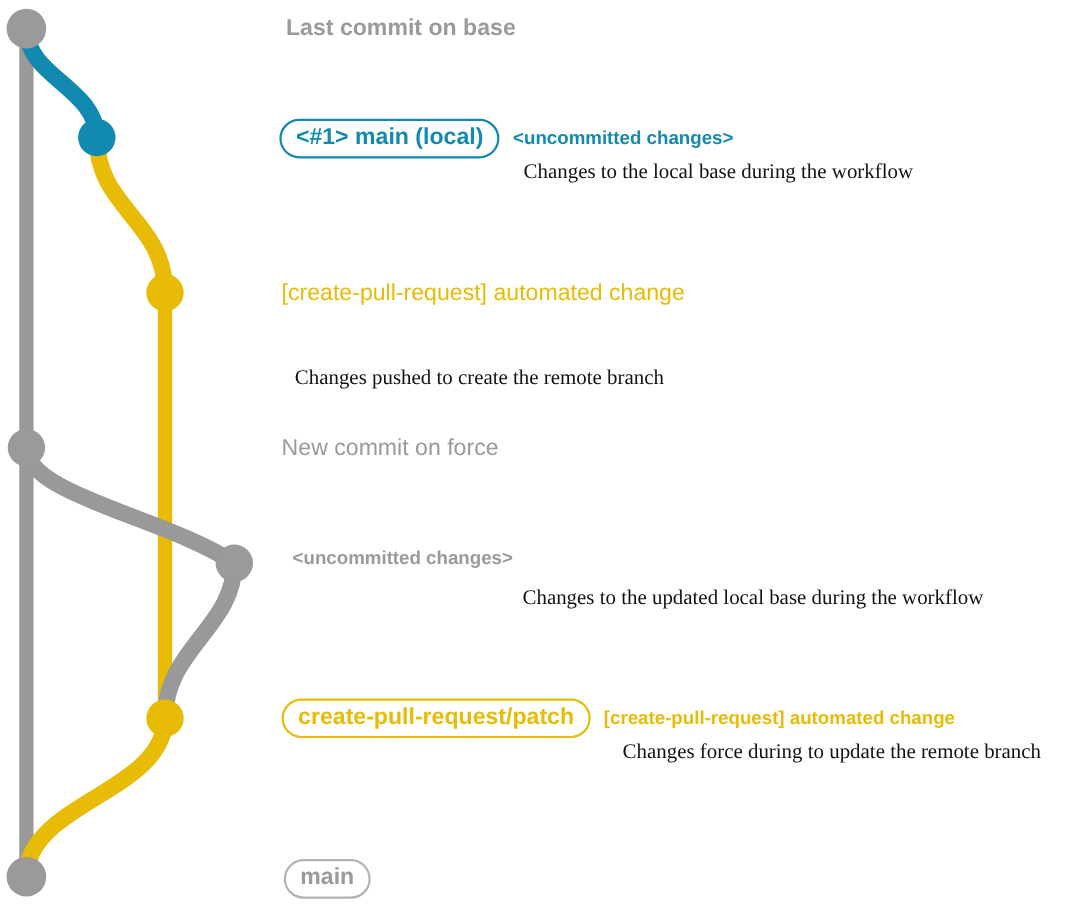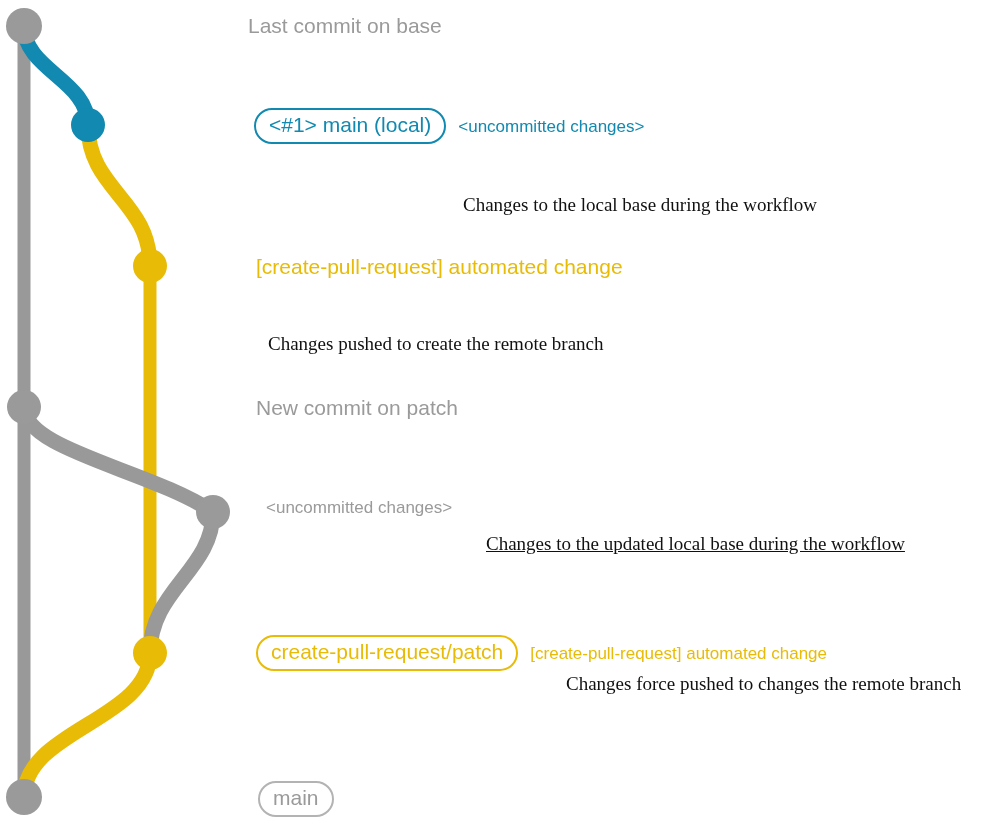--- a/index.html
+++ b/index.html
@@ -24,20 +24,21 @@
     position: absolute;
     left: 0;
     top: 0;
     width: 981px;
     height: 827px;
   }
   .row {
     position: absolute;
     display: flex;
     align-items: baseline;
+    font-weight: bold;
   }
   .pill {
     display: inline-block;
     border: 2px solid #999999;
     border-radius: 18px;
     padding: 3px 13px 5px 13px;
     font-size: 21px;
     line-height: 24px;
     font-family: "Liberation Sans", sans-serif;
     white-space: nowrap;
@@ -100,45 +101,45 @@
 
     <circle cx="24" cy="26" r="18" fill="#9a9a9a"></circle>
     <circle cx="88" cy="125" r="17" fill="#1189b0"></circle>
     <circle cx="150" cy="266" r="17" fill="#e8bb07"></circle>
     <circle cx="24" cy="407" r="17" fill="#9a9a9a"></circle>
     <circle cx="213" cy="512" r="17" fill="#9a9a9a"></circle>
     <circle cx="150" cy="653" r="17" fill="#e8bb07"></circle>
     <circle cx="24" cy="797" r="18" fill="#9a9a9a"></circle>
   </svg>
 
-  <div class="headline gray" style="left:248px; top:14px;">Last commit on base</div>
+  <div class="headline gray" style="left:260px; top:14px;font-weight:bold;">Last commit on base</div>
 
   <div class="row" style="left:254px; top:108px;">
     <span class="pill blue">&lt;#1&gt; main (local)</span>
     <span class="pill-gap"></span>
     <span class="subject blue">&lt;uncommitted changes&gt;</span>
   </div>
-  <div class="note" style="left:463px; top:146px;margin-top:48px;">Changes to the local base during the workflow</div>
+  <div class="note" style="left:476px; top:146px;">Changes to the local base during the workflow</div>
 
   <div class="headline yellow" style="left:256px; top:255px;">[create-pull-request] automated change</div>
   <div class="note" style="left:268px; top:289px;margin-top:44px;">Changes pushed to create the remote branch</div>
 
-  <div class="headline gray" style="left:256px; top:396px;">New commit on patch</div>
+  <div class="headline gray" style="left:256px; top:396px;">New commit on force</div>
 
   <div class="row" style="left:254px; top:496px;">
     <span class="pill-gap"></span>
     <span class="subject gray">&lt;uncommitted changes&gt;</span>
   </div>
-  <div class="note" style="left:486px; top:533px;text-decoration:underline;">Changes to the updated local base during the workflow</div>
+  <div class="note" style="left:475px; top:533px;">Changes to the updated local base during the workflow</div>
 
   <div class="row" style="left:256px; top:635px;">
     <span class="pill yellow">create-pull-request/patch</span>
     <span class="pill-gap"></span>
     <span class="subject yellow">[create-pull-request] automated change</span>
   </div>
-  <div class="note" style="left:566px; top:673px;">Changes force pushed to changes the remote branch</div>
+  <div class="note" style="left:566px; top:673px;">Changes force during to update the remote branch</div>
 
   <div class="row" style="left:258px; top:781px;">
     <span class="pill main">main</span>
     <span class="pill-gap"></span>
   </div>
 
 </div>
 
 </body></html>

